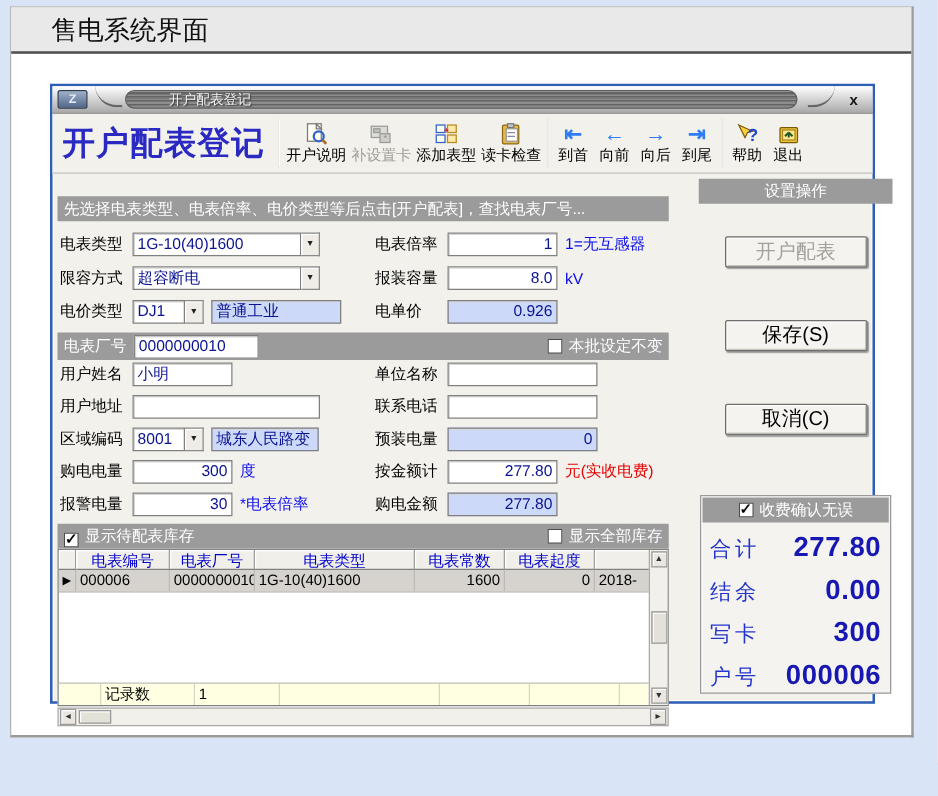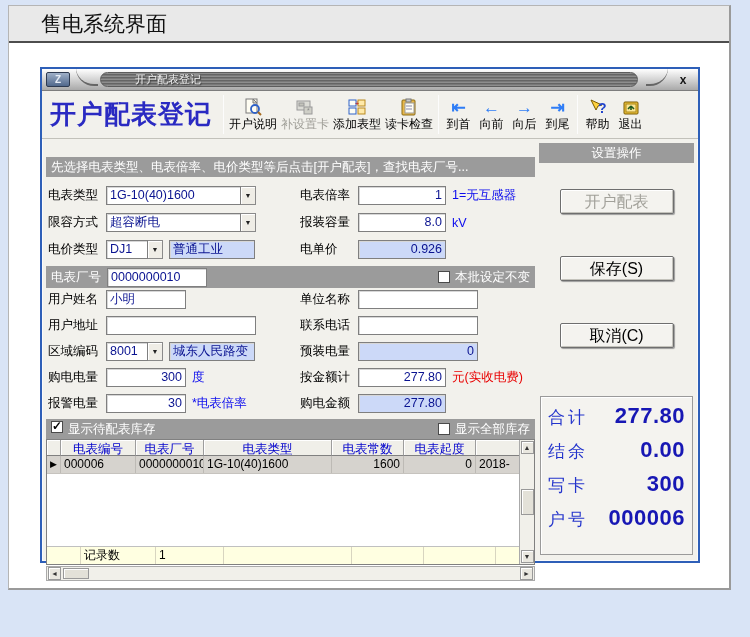--- a/index.html
+++ b/index.html
@@ -74,21 +74,21 @@
   .tb-btn .ticon { height:19px; display:flex; align-items:center; justify-content:center; }
   .tb-btn.disabled { color:#9e9d96; }
   .arrow-glyph { font-size:17px; font-weight:bold; color:#2f7df6; line-height:17px; }
   
   .graybar {
     height:20px; background:#9b9b9b; color:#fff;
     display:flex; align-items:center; padding:0 5px; font-size:12.5px; white-space:nowrap; overflow:hidden;
   }
   
   .main-left  { position:absolute; left:4px;  top:88px; width:489px; bottom:4px; }
-  .side-right { position:absolute; left:497px; top:74px; width:155px; bottom:4px; }
+  .side-right { position:absolute; left:517px; top:74px; width:155px; bottom:4px; }
   
   .form-block { padding:8px 2px 0 2px; }
   .frow { display:flex; align-items:center; height:21px; margin-bottom:6px; }
   .form2 .frow { margin-bottom:5px; height:21px; }
   .lbl { width:58px; font-size:12.5px; white-space:nowrap; }
   .half-l { width:252px; display:flex; align-items:center; }
   .half-r { flex:1; display:flex; align-items:center; }
   .field {
     height:19px; background:#fff; border:1px solid #7f7f7f;
     box-shadow:inset 1px 1px 0 #d7d7d7;
@@ -318,21 +318,21 @@
             <span class="hint-blue">kV</span>
           </div>
         </div>
         <div class="frow">
           <div class="half-l">
             <span class="lbl">电价类型</span>
             <span class="selectwrap">
               <span class="field" style="width:42px">DJ1</span>
               <span class="dd">▼</span>
             </span>
-            <span class="field readonly" style="width:86px;margin-left:6px">普通工业</span>
+            <span class="field readonly" style="width:104px;margin-left:6px">普通工业</span>
           </div>
           <div class="half-r">
             <span class="lbl">电单价</span>
             <span class="field readonly num" style="width:88px">0.926</span>
           </div>
         </div>
       </div>
 
       <div class="graybar" style="height:22px">
         <span>电表厂号</span>
@@ -397,21 +397,21 @@
             <span class="hint-blue">*电表倍率</span>
           </div>
           <div class="half-r">
             <span class="lbl">购电金额</span>
             <span class="field readonly num" style="width:88px">277.80</span>
           </div>
         </div>
       </div>
 
       <div class="graybar">
-        <span style="display:flex;align-items:flex-start">
+        <span style="display:flex;align-items:flex-end">
           <span class="cb checked"></span>
           <span class="cb-label">显示待配表库存</span>
         </span>
         <span style="margin-left:auto;display:flex;align-items:center">
           <span class="cb"></span>
           <span class="cb-label">显示全部库存</span>
         </span>
       </div>
 
       <div class="grid">
@@ -458,20 +458,24 @@
       <div class="graybar" style="justify-content:center">设置操作</div>
 
       <div style="height:10px"></div>
       <div class="btn disabled">开户配表</div>
       <div style="height:10px"></div>
       <div class="btn">保存(S)</div>
       <div style="height:10px"></div>
       <div class="btn">取消(C)</div>
 
       <div class="summary-box">
+        <div class="graybar confirm-bar">
+          <span class="cb checked"></span>
+          <span>收费确认无误</span>
+        </div>
         <div class="sum-row">
           <span class="sum-label">合计</span>
           <span class="sum-value">277.80</span>
         </div>
         <div class="sum-row">
           <span class="sum-label">结余</span>
           <span class="sum-value">0.00</span>
         </div>
         <div class="sum-row">
           <span class="sum-label">写卡</span>

